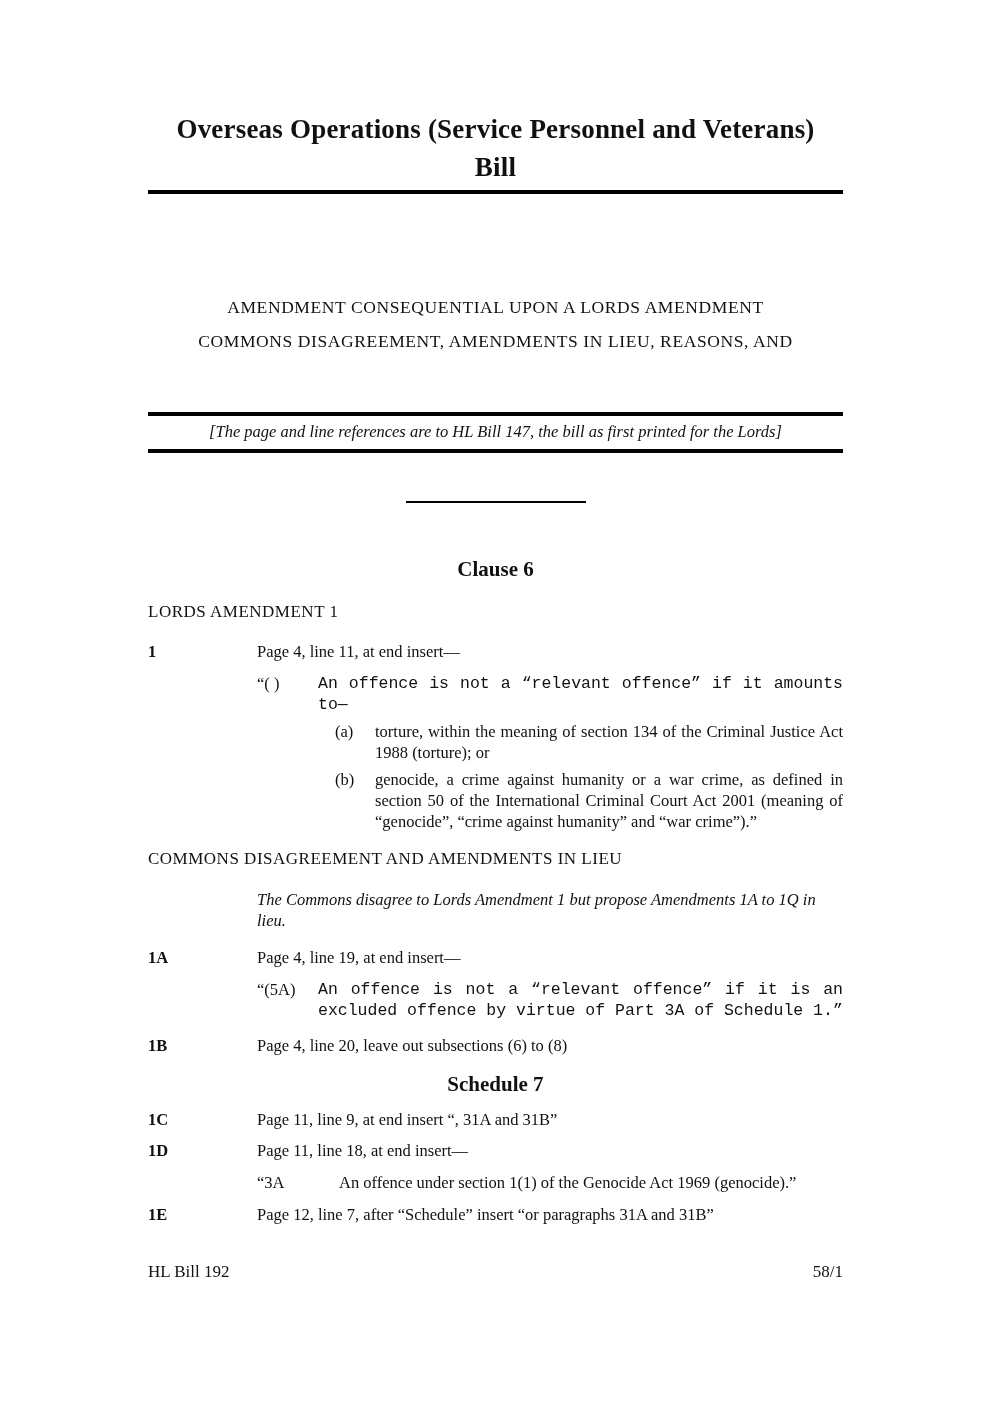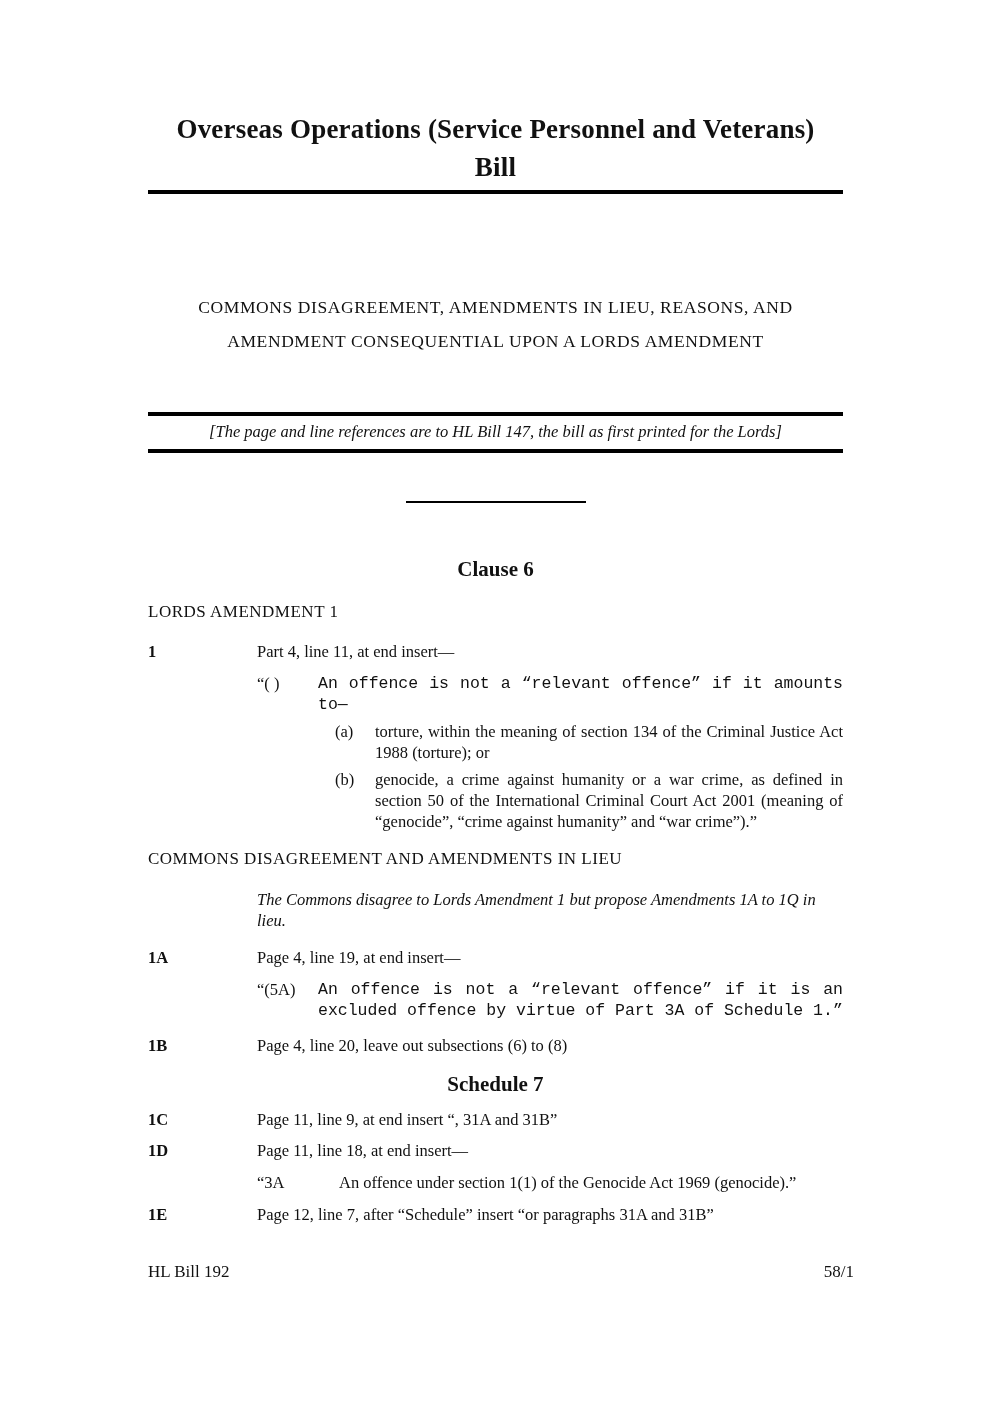--- a/index.html
+++ b/index.html
@@ -121,59 +121,59 @@
     margin-top: 20px;
     margin-left: 109px;
     font-style: italic;
     font-size: 16.5px;
     line-height: 21px;
   }
 
   .footer {
     position: absolute;
     left: 113px;
-    right: 102px;
+    right: 113px;
     top: 1262px;
     display: flex;
     justify-content: space-between;
     font-size: 17px;
   }
 </style>
 </head>
 <body>
 
 <div class="page">
   <div class="content">
 
     <div class="doc-title">
       <div>Overseas Operations (Service Personnel and Veterans)</div>
       <div>Bill</div>
     </div>
     <div class="title-rule"></div>
 
     <div class="caps-heading">
+      <div>AMENDMENT CONSEQUENTIAL UPON A LORDS AMENDMENT</div>
       <div>COMMONS DISAGREEMENT, AMENDMENTS IN LIEU, REASONS, AND</div>
-      <div>AMENDMENT CONSEQUENTIAL UPON A LORDS AMENDMENT</div>
     </div>
 
     <div class="ref-box">
       <div class="rule-thin-thick"></div>
       <p class="ref-text">[The page and line references are to HL Bill 147, the bill as first printed for the Lords]</p>
       <div class="rule-thick-thin"></div>
     </div>
 
     <div class="mid-divider"></div>
 
     <div class="clause-heading">Clause 6</div>
     <div class="small-caps-heading">LORDS AMENDMENT 1</div>
 
     <div class="amd m19">
       <span class="amd-num">1</span>
       <div class="amd-body">
-        <p>Part 4, line 11, at end insert—</p>
+        <p>Page 4, line 11, at end insert—</p>
         <div class="sub">
           <span class="sub-label">“( )</span>
           <span class="sub-text">An offence is not a “relevant offence” if it amounts to—</span>
         </div>
         <div class="item">
           <span class="item-label">(a)</span>
           <span class="item-text">torture, within the meaning of section 134 of the Criminal Justice Act 1988 (torture); or</span>
         </div>
         <div class="item">
           <span class="item-label">(b)</span>

